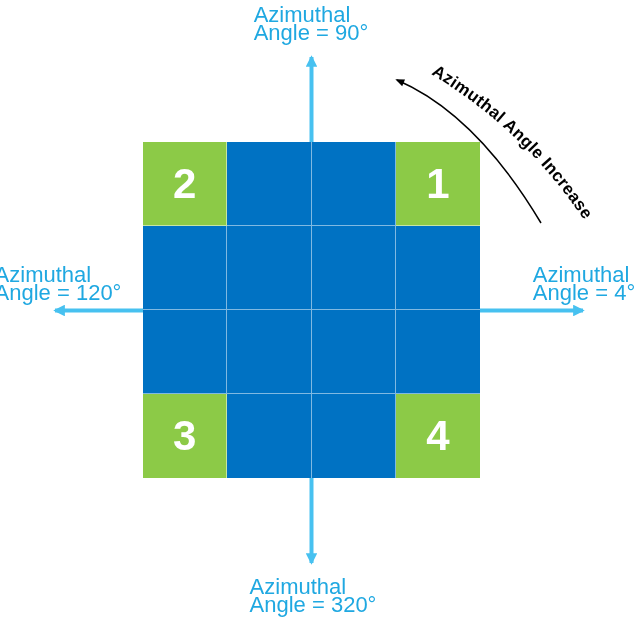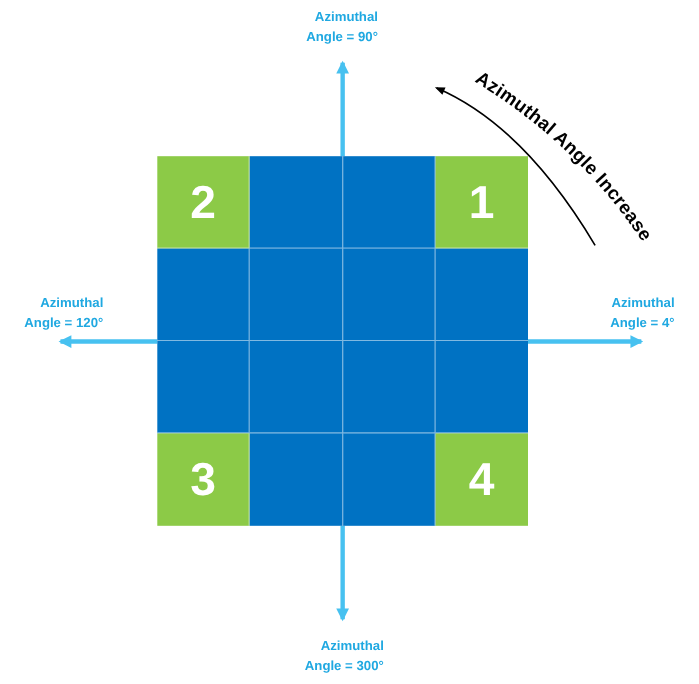--- a/index.html
+++ b/index.html
@@ -66,24 +66,24 @@
   .cell span {
     color: #ffffff;
     font-weight: bold;
     font-size: 42px;
     line-height: 1;
   }
   
   .axis-label {
     position: absolute;
     color: var(--label-cyan, #1FA8E1);
-    font-weight: bold;
-    font-size: 12px;
+    font-weight: normal;
+    font-size: 22px;
     line-height: 18px;
-    text-align: right;
+    text-align: left;
     white-space: nowrap;
     transform: translateX(-50%);
   }
   .axis-label.top    { left: 311px; top: 6px; }
   .axis-label.right  { left: 584px; top: 266px; }
   .axis-label.left   { left: 58px;  top: 266px; }
   .axis-label.bottom { left: 313px; top: 578px; }
 </style>
 </head>
 <body>
@@ -150,16 +150,16 @@
     <div>Angle = 4°</div>
   </div>
 
   <div class="axis-label left">
     <div>Azimuthal</div>
     <div>Angle = 120°</div>
   </div>
 
   <div class="axis-label bottom">
     <div>Azimuthal</div>
-    <div>Angle = 300°</div>
+    <div>Angle = 320°</div>
   </div>
 
 </div>
 
 </body></html>

